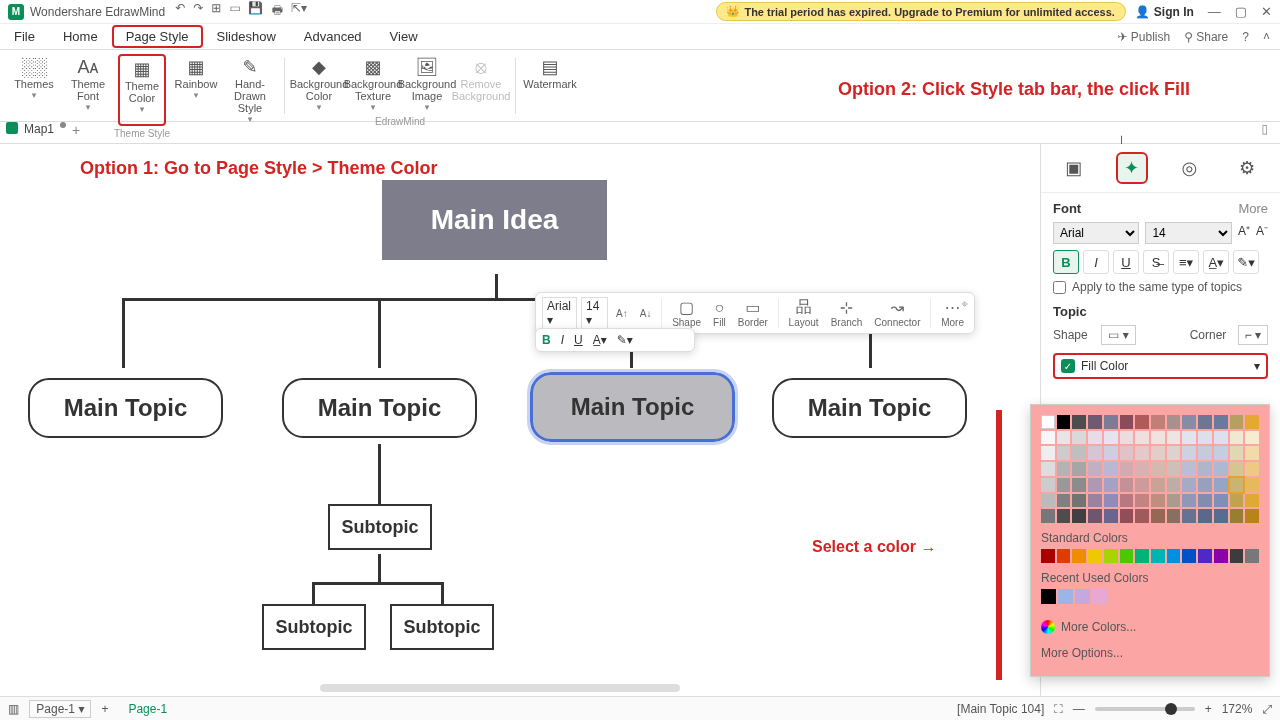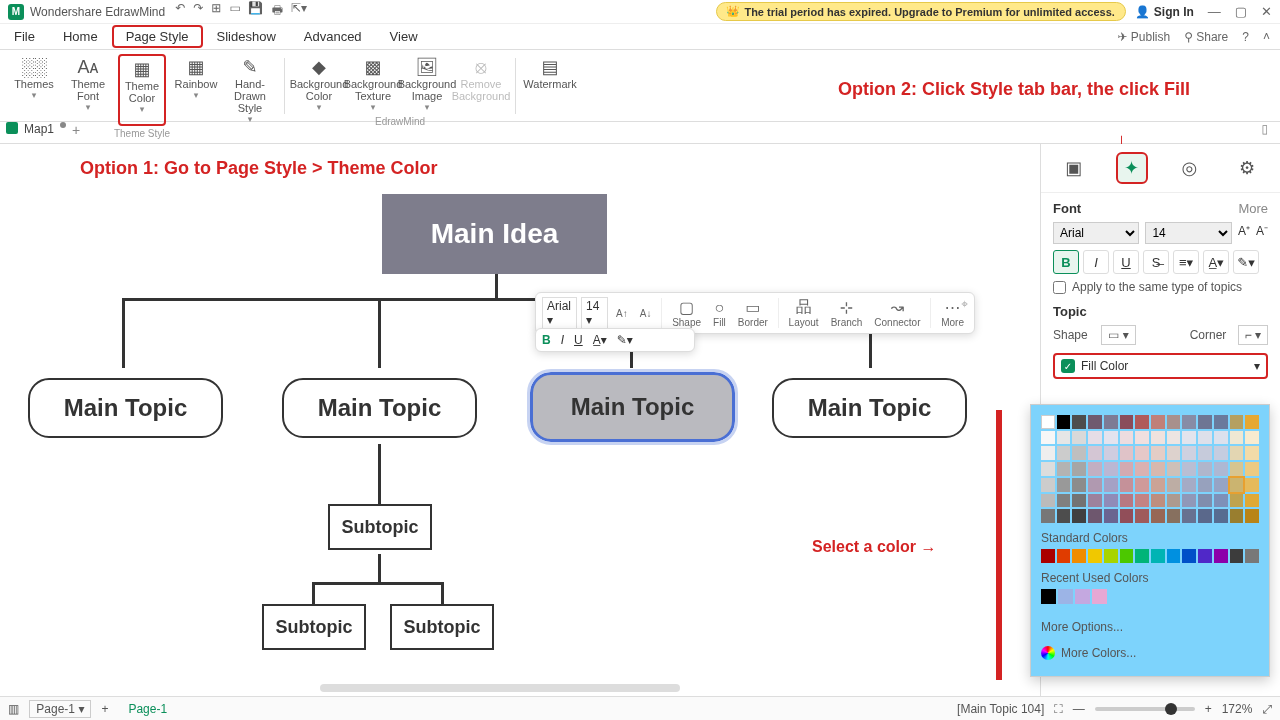--- a/index.html
+++ b/index.html
@@ -74,21 +74,21 @@
 .stylebtns .sb { width: 26px; height: 24px; border: 1px solid #ddd; border-radius: 3px; display:flex;align-items:center;justify-content:center;cursor:pointer;font-size:13px;}
 .stylebtns .sb.active { background: #e8f5ee; color: #0b8f5a; border-color:#0b8f5a;}
 .checkrow { display:flex;align-items:center;gap:6px;font-size:12px;color:#555;margin-bottom:10px;}
 .shaperow { display:flex;align-items:center;gap:8px;font-size:12px;color:#555;margin-bottom:8px;}
 .shaperow .lbl { width:40px;}
 .shaperow .ctrl { border:1px solid #ccc;padding:2px 6px;display:flex;align-items:center;gap:4px;cursor:pointer;}
 .fillrow { border: 2px solid #d42323; border-radius: 4px; padding: 4px 6px; display: flex; align-items: center; gap: 6px; cursor:pointer;}
 .fillrow .chk { width:14px;height:14px;background:#0b8f5a;border-radius:3px;display:flex;align-items:center;justify-content:center;color:#fff;font-size:10px;}
 
 
-.colordrop { position:absolute; right:10px; top:404px; width:240px; background:#7dd3fc; border:1px solid #ccc; box-shadow:0 4px 12px rgba(0,0,0,0.2); padding:10px; z-index:50;}
+.colordrop { position:absolute; right:10px; top:404px; width:240px; background:#fca5a5; border:1px solid #ccc; box-shadow:0 4px 12px rgba(0,0,0,0.2); padding:10px; z-index:50;}
 .swatchgrid { display:grid; grid-template-columns:repeat(14,1fr); gap:2px; margin-bottom:8px;}
 .swatch { width:100%; aspect-ratio:1; cursor:pointer; }
 .swatch.sel { outline:2px solid #e8a030;}
 .colordrop .clabel { font-size:12px;color:#555;margin:6px 0 4px;}
 .stdrow { display:grid;grid-template-columns:repeat(14,1fr);gap:2px;margin-bottom:8px;}
 .recentrow { display:flex;gap:2px;margin-bottom:10px;}
 .recentrow .sw { width:15px;height:15px;}
 .colordrop .linkrow { font-size:12px;color:#555;padding:6px 0;cursor:pointer;display:flex;align-items:center;gap:6px;}
 .colordrop .wheel { width:14px;height:14px;border-radius:50%;background:conic-gradient(red,yellow,lime,cyan,blue,magenta,red);}
 .hl-left { position:absolute;left:996px;top:410px;width:6px;height:270px;background:#d42323;}
@@ -237,21 +237,21 @@
   <div class="connector" style="left:122px;top:154px;width:3px;height:70px;"></div>
   <div class="connector" style="left:378px;top:154px;width:3px;height:70px;"></div>
   <div class="connector" style="left:630px;top:154px;width:3px;height:70px;"></div>
   <div class="connector" style="left:869px;top:154px;width:3px;height:70px;"></div>
   <div class="connector" style="left:378px;top:300px;width:3px;height:60px;"></div>
   <div class="connector" style="left:378px;top:410px;width:3px;height:28px;"></div>
   <div class="connector" style="left:312px;top:438px;width:132px;height:3px;"></div>
   <div class="connector" style="left:312px;top:438px;width:3px;height:22px;"></div>
   <div class="connector" style="left:441px;top:438px;width:3px;height:22px;"></div>
 
-  <div class="node mainidea" style="left:382px;top:50px;width:225px;height:80px;text-align:right;">Main Idea</div>
+  <div class="node mainidea" style="left:382px;top:36px;width:225px;height:80px;text-align:right;">Main Idea</div>
   <div class="node maintopic" style="left:28px;top:234px;width:195px;height:60px;">Main Topic</div>
   <div class="node maintopic" style="left:282px;top:234px;width:195px;height:60px;">Main Topic</div>
   <div class="node maintopic selected" style="left:530px;top:228px;width:205px;height:70px;">Main Topic</div>
   <div class="node maintopic" style="left:772px;top:234px;width:195px;height:60px;">Main Topic</div>
   <div class="node subtopic" style="left:328px;top:360px;width:104px;height:46px;">Subtopic</div>
   <div class="node subtopic" style="left:262px;top:460px;width:104px;height:46px;">Subtopic</div>
   <div class="node subtopic" style="left:390px;top:460px;width:104px;height:46px;">Subtopic</div>
 
   <div class="floatbar" style="left:535px;top:148px;width:440px;">
     <div class="fsel"><span>Arial</span> ▾</div>
@@ -484,25 +484,25 @@
       <div class="swatch" style="background: rgb(120, 120, 120);"></div>
     </div>
   <div class="clabel">Recent Used Colors</div>
   <div class="recentrow" id="recentrow">
       <div class="sw" style="background: rgb(0, 0, 0);"></div>
       <div class="sw" style="background: rgb(156, 180, 230);"></div>
       <div class="sw" style="background: rgb(196, 168, 224);"></div>
       <div class="sw" style="background: rgb(230, 168, 212);"></div>
     </div>
   <div class="linkrow">
-      <span>More Options...</span>
-    </div>
-  <div class="linkrow">
       <div class="wheel"></div>
       <span>More Colors...</span>
+    </div>
+  <div class="linkrow">
+      <span>More Options...</span>
     </div>
 </div>
 
 <div class="statusbar">
   <span>▥</span>
   <span class="pgsel"><span>Page-1</span> ▾</span>
   <span>+</span>
   <span class="pagetab">Page-1</span>
   <div class="spacer"></div>
   <span>[Main Topic 104]</span>

